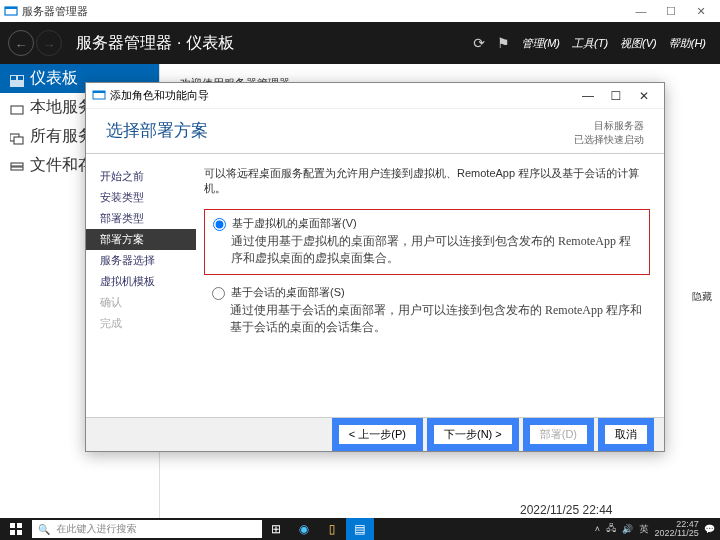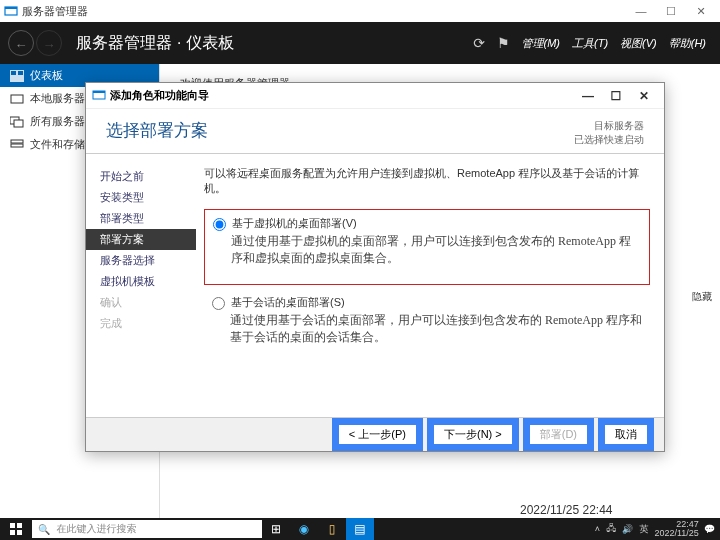--- a/index.html
+++ b/index.html
@@ -12,41 +12,41 @@
 
 .ribbon { height: 42px; background: #1a1a1a; display: flex; align-items: center; color: #fff; padding: 0 8px; }
 .ribbon .navbtn { width: 26px; height: 26px; border: 1px solid #555; border-radius: 50%; display: flex; align-items: center; justify-content: center; margin-right: 2px; color: #888; font-size: 13px; }
 .ribbon .title { margin-left: 12px; font-size: 16px; }
 .ribbon .spacer { flex: 1; }
 .ribbon .riconbtn { margin: 0 6px; font-size: 14px; color: #ccc; }
 .ribbon .menu { margin: 0 6px; font-size: 11px; font-style: italic; }
 
 .main { display: flex; height: 454px; background: #fff; }
 .sidebar { width: 160px; background: #fff; border-right: 1px solid #ddd; }
-.sb-item { display: flex; align-items: center; padding: 4px 10px; font-size: 11px; color: #333; }
+.sb-item { display: flex; align-items: center; padding: 4px 10px; font-size: 16px; color: #333; }
 .sb-item.active { background: #0066b3; color: #fff; }
 .sb-item .sic { width: 14px; height: 12px; margin-right: 6px; display: inline-block; }
 .content { flex: 1; padding: 12px 20px; font-size: 11px; color: #333; }
 
 .dialog { position: absolute; left: 85px; top: 82px; width: 580px; height: 370px; background: #fff; border: 1px solid #888; box-shadow: 0 3px 15px rgba(0,0,0,0.3); display: flex; flex-direction: column; }
-.dlg-title { height: 26px; background: #fff; display: flex; align-items: center; padding: 12px 6px; font-size: 11px; border-bottom: 1px solid #eee; font-weight: bold; }
+.dlg-title { height: 26px; background: #fff; display: flex; align-items: center; padding: 12px 6px; font-size: 11px; border-bottom: 1px solid #eee; }
 .dlg-title .spacer { flex: 1; }
 .dlg-title .wbtn { width: 28px; text-align: center; font-size: 12px; color: #333; }
 .dlg-body { flex: 1; display: flex; flex-direction: column; }
 .dlg-header { padding: 10px 20px 6px; display: flex; justify-content: space-between; }
 .dlg-header h2 { font-size: 17px; color: #1a5490; font-weight: normal; }
 .dlg-header .right { margin-left: auto; text-align: right; font-size: 10px; color: #666; }
 .dlg-content { flex: 1; display: flex; border-top: 1px solid #ccc; }
 .dlg-nav { width: 110px; padding: 12px 0; }
 .dlg-nav .nitem { padding: 3px 14px; font-size: 11px; color: #336; }
 .dlg-nav .nitem.sel { background: #3a3a3a; color: #fff; }
 .dlg-nav .nitem.dis { color: #aaa; }
 .dlg-pane { flex: 1; padding: 12px 14px 12px 8px; font-size: 11px; color: #333; }
 .dlg-pane .intro { margin-bottom: 12px; line-height: 1.4; }
-.radio-group { border: 1px solid #c22; padding: 6px 8px 18px; margin-bottom: 10px; }
+.radio-group { border: 1px solid #c22; padding: 6px 8px 8px; margin-bottom: 10px; }
 .radio-row { display: flex; align-items: flex-start; margin-bottom: 2px; }
 .radio-row input { margin-right: 6px; margin-top: 2px; }
 .radio-label { font-size: 11px; }
 .radio-desc { margin-left: 18px; font-size: 12px; color: #444; line-height: 1.4; font-family: Liberation Serif, serif; }
 .dlg-footer { height: 34px; border-top: 1px solid #ccc; background: #f0f0f0; display: flex; align-items: center; justify-content: flex-end; padding: 0 10px; gap: 4px; }
 .dlg-footer button { padding: 2px 10px; font-size: 11px; background: #fff; border: 7px solid #3b82f6; }
 .dlg-footer button:disabled { color: #aaa; }
 
 .hidelabel { position: absolute; right: 8px; top: 290px; font-size: 10px; color: #333; }
 .timestamp { position: absolute; left: 520px; top: 503px; font-size: 12px; color: #333; }

